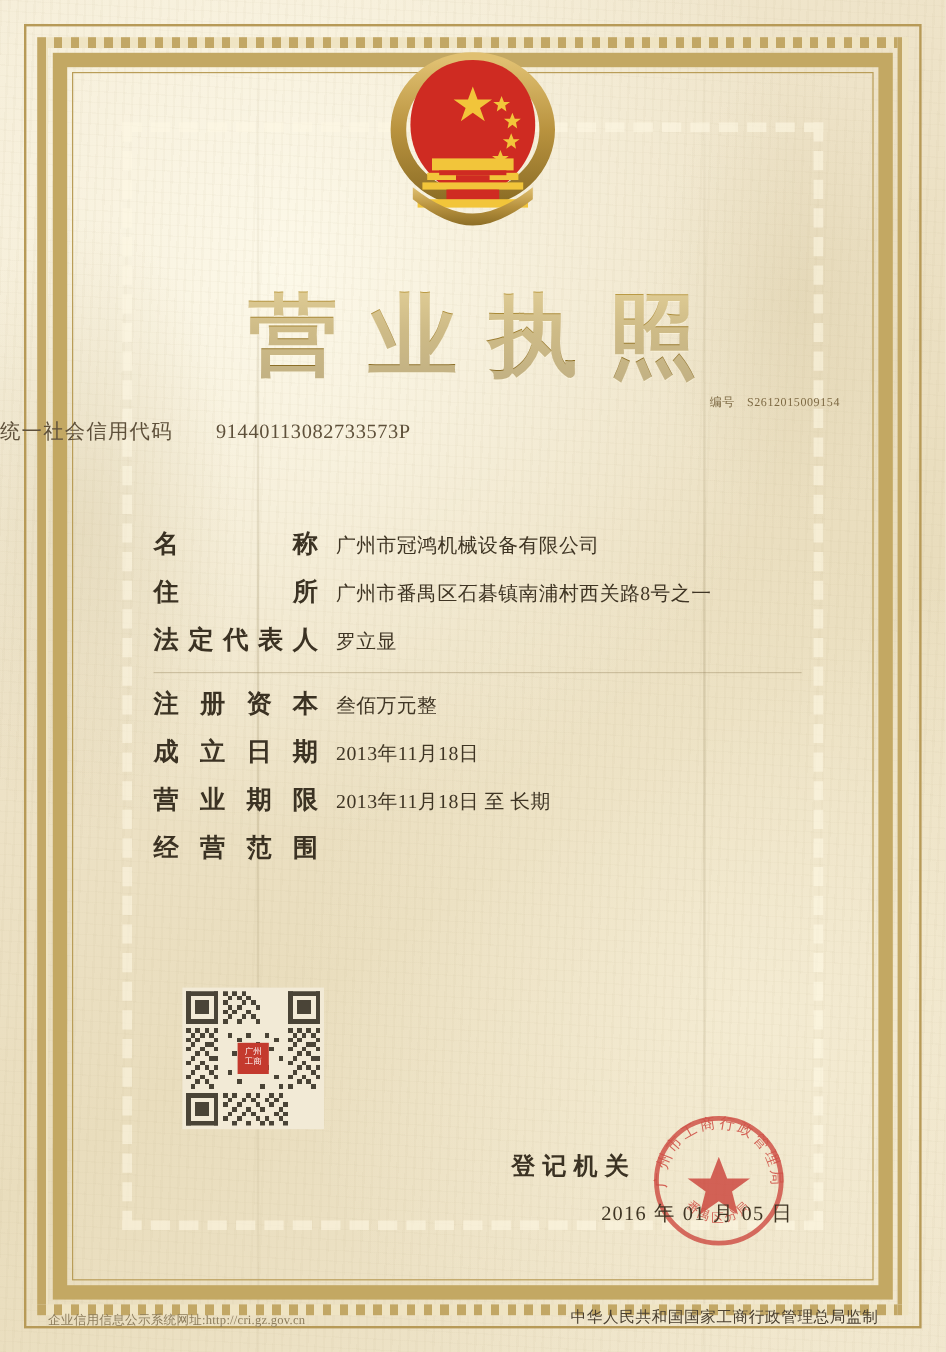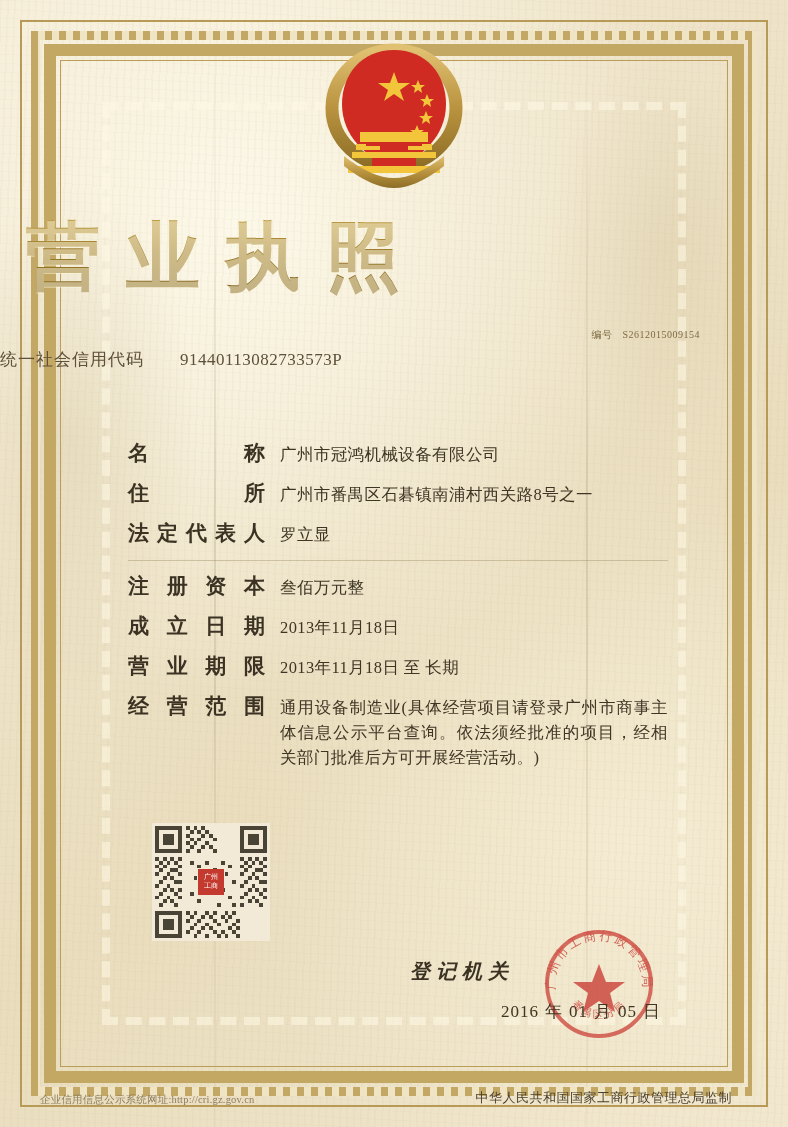--- a/index.html
+++ b/index.html
@@ -93,23 +93,23 @@
     top: 28px;
     transform: translateX(-50%);
     width: 160px;
     height: 170px;
   }
   .emblem svg { display:block; }
 
   
   .title {
     position: absolute;
-    top: 208px;
+    top: 231px;
     left: 0; right: 0;
-    text-align: left;
+    text-align: center;
     font-family: "DejaVu Serif", "Liberation Serif", serif;
     font-weight: bold;
     font-size: 74px;
     letter-spacing: 26px;
     text-indent: 26px;
     color: #8a6f2a;
     background: linear-gradient(180deg, #c8a84f 0%, #9c7c2c 45%, #7d6223 100%);
     -webkit-background-clip: text;
     background-clip: text;
     -webkit-text-fill-color: transparent;
@@ -210,27 +210,26 @@
     line-height: 9px;
     text-align: center;
     padding-top: 3px;
     box-sizing: border-box;
     font-family: "Liberation Sans", sans-serif;
   }
 
   
   .registry {
     position: absolute;
-    left: 410px;
+    left: 426px;
     top: 958px;
     font-size: 20px;
     font-weight: bold;
     color: #3b3223;
     letter-spacing: 6px;
-    font-style: italic;
   }
   .date-line {
     position: absolute;
     left: 498px;
     top: 1000px;
     font-size: 17px;
     color: #3f3524;
     letter-spacing: 1px;
     white-space: nowrap;
   }
@@ -357,21 +356,20 @@
       <div class="field-value">2013年11月18日</div>
     </div>
 
     <div class="field-row">
       <div class="field-label">营业期限</div>
       <div class="field-value">2013年11月18日 至 长期</div>
     </div>
 
     <div class="field-row scope">
       <div class="field-label">经营范围</div>
-      <div class="field-value">通用设备制造业(具体经营项目请登录广州市商事主体信息公示平台查询。依法须经批准的项目，经相关部门批准后方可开展经营活动。)</div>
     </div>
 
   </div>
 
   <div class="qr">
     <svg width="112" height="112" viewBox="0 0 29 29" shape-rendering="crispEdges">
       <rect width="29" height="29" fill="#f2ead6"></rect>
       <g fill="#4a4437">
         <rect x="0" y="0" width="7" height="1"></rect>
           <rect x="0" y="6" width="7" height="1"></rect>

